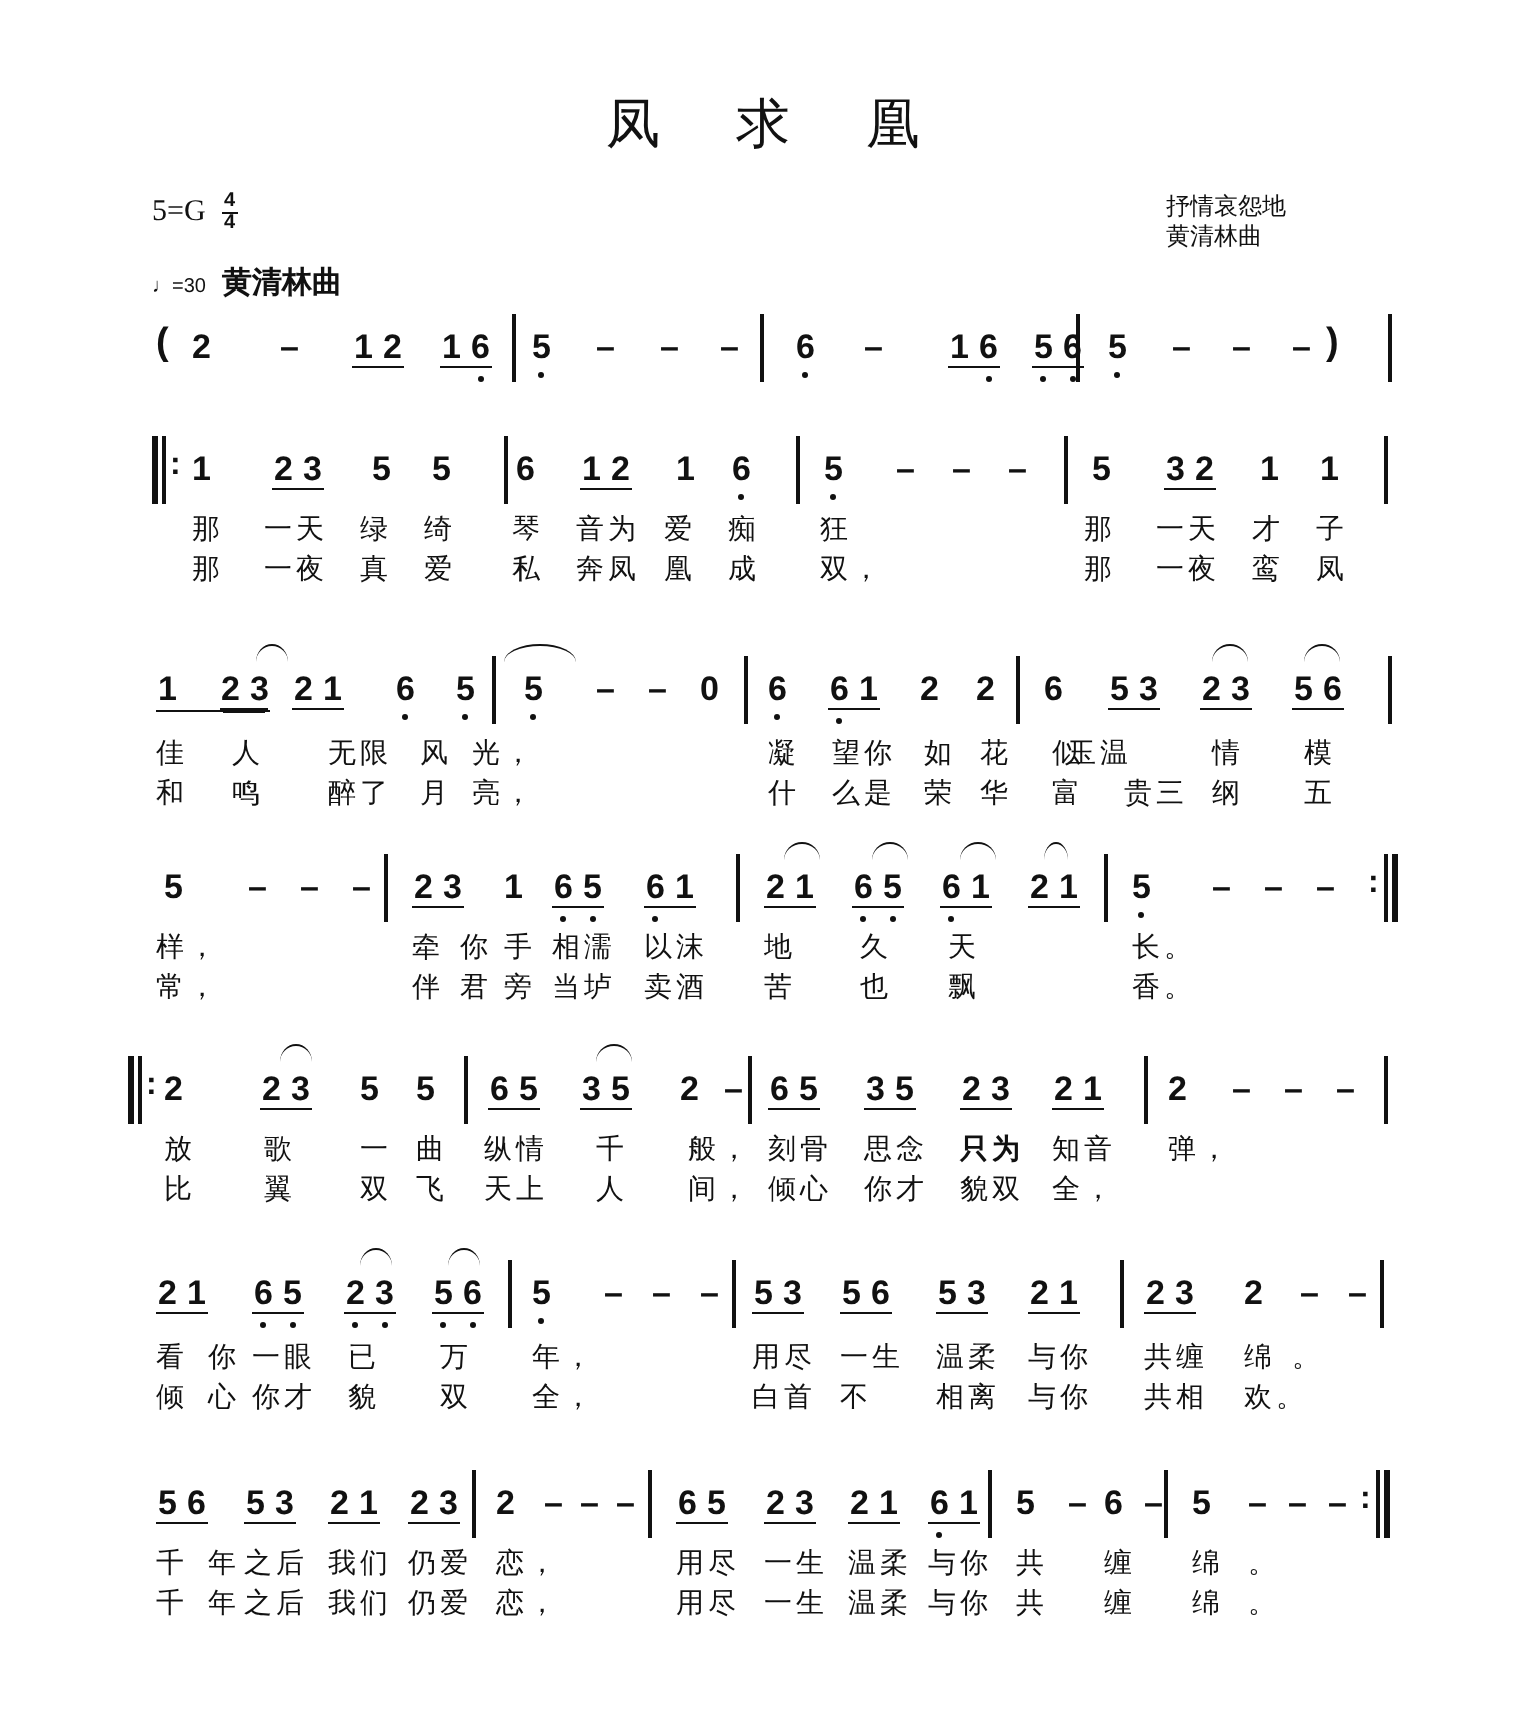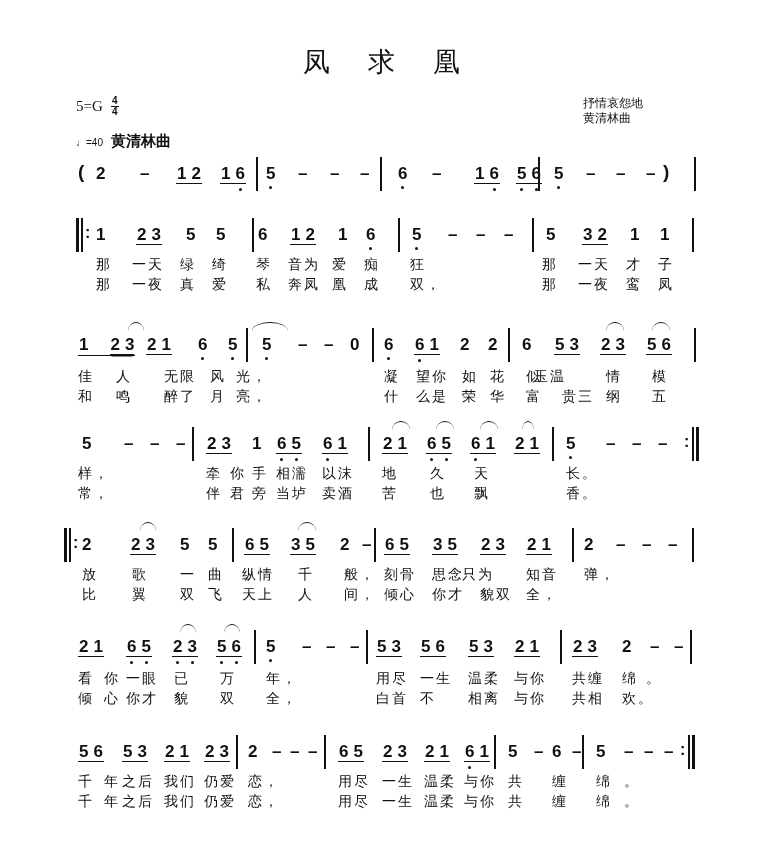--- a/index.html
+++ b/index.html
@@ -44,21 +44,21 @@
     <span>4</span>
   </span>
 </div>
 
 <div class="credits">
   <div>抒情哀怨地</div>
   <div>黄清林曲</div>
 </div>
 
 <div class="tempo">
-  <span class="bpm">♩=40</span>
+  <span class="bpm">♩=30</span>
   <span class="mood">黄清林曲</span>
 </div>
 
 <div id="score">
     <div class="system" style="top: 157px;">
       <div class="notes-row">
         <div class="bl" style="left: 180px;"></div>
         <div class="bl" style="left: 304px;"></div>
         <div class="bl" style="left: 462px;"></div>
         <div class="bl" style="left: 618px;"></div>
@@ -366,21 +366,21 @@
       <div class="lyr" style="top: 38px;">
         <span style="left: 6px;">放</span>
         <span style="left: 56px;">歌</span>
         <span style="left: 104px;">一</span>
         <span style="left: 132px;">曲</span>
         <span style="left: 166px;">纵情</span>
         <span style="left: 222px;">千</span>
         <span style="left: 268px;">般，</span>
         <span style="left: 308px;">刻骨</span>
         <span style="left: 356px;">思念</span>
-        <span style="left: 386px;">只为</span>
+        <span style="left: 404px; font-weight: bold;">只为</span>
         <span style="left: 450px;">知音</span>
         <span style="left: 508px;">弹，</span>
       </div>
       <div class="lyr" style="top: 58px;">
         <span style="left: 6px;">比</span>
         <span style="left: 56px;">翼</span>
         <span style="left: 104px;">双</span>
         <span style="left: 132px;">飞</span>
         <span style="left: 166px;">天上</span>
         <span style="left: 222px;">人</span>

